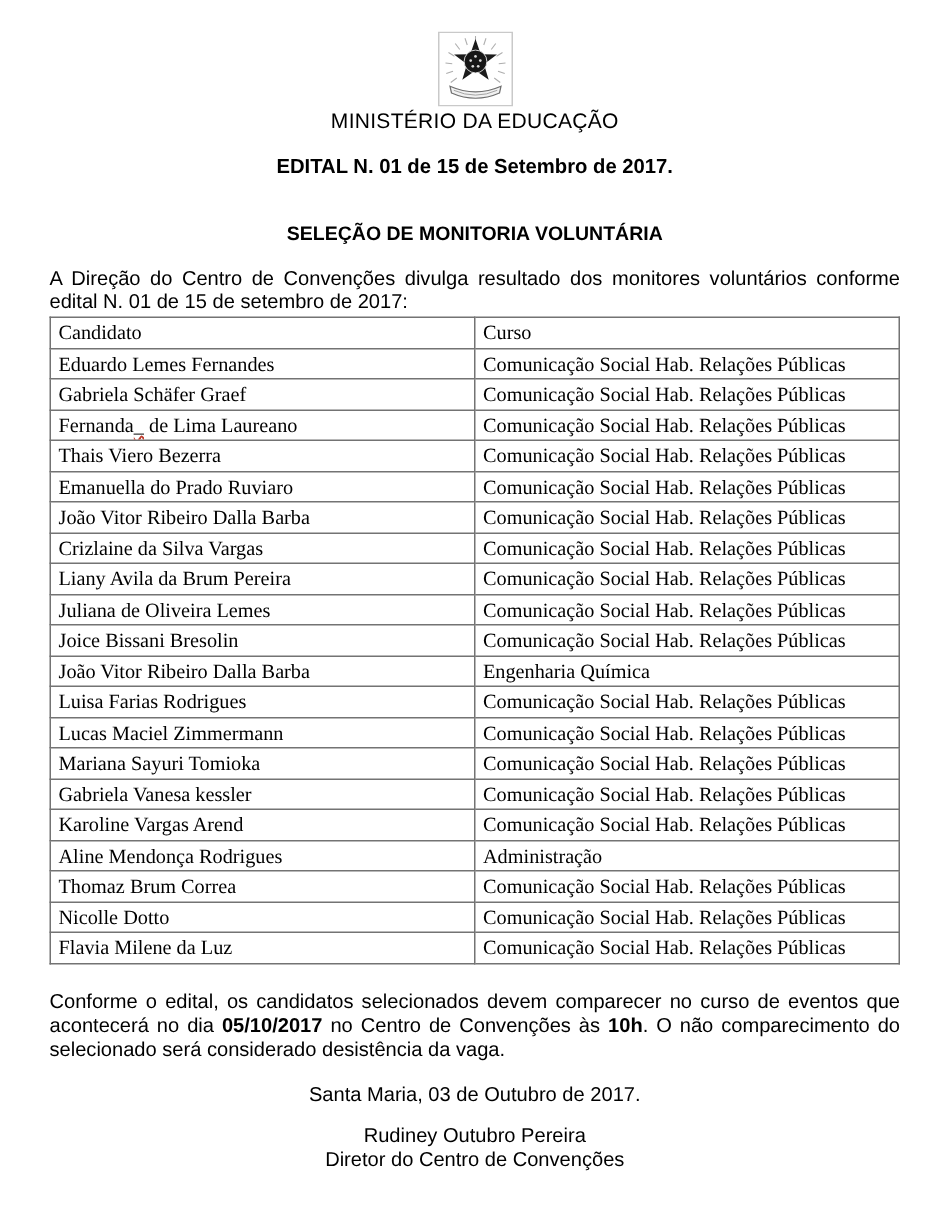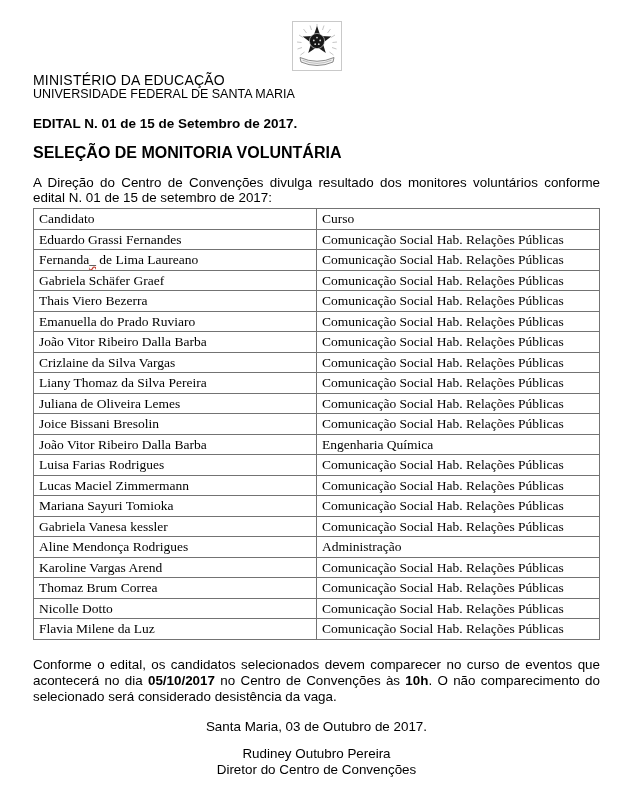--- a/index.html
+++ b/index.html
@@ -4,31 +4,31 @@
 <style>
   html, body { margin: 0; padding: 0; background: #ffffff; }
   body {
     width: 631px; height: 804px;
     color: #000;
     font-family: "Liberation Sans", sans-serif;
     overflow: hidden;
   }
   .page { box-sizing: border-box; padding: 21px 31px 0 33px; }
 
-  .center { }
+  .center { text-align: center; }
 
   .logo-wrap { width: 50px; height: 50px; margin: 0 auto 2px auto; }
   .logo-wrap svg { display: block; width: 50px; height: 50px; }
 
   .hdr1 { font-size: 14px;   line-height: 14.5px; letter-spacing: 0.2px; }
   .hdr2 { font-size: 12.5px; line-height: 13px; }
   .hdr3 { font-size: 11.5px; line-height: 12px; }
 
   .edital-title    { font-weight: bold; font-size: 13.5px; line-height: 14px; margin-top: 16px; }
-  .selection-title { font-weight: bold; font-size: 16px; line-height: 15px; margin-top: 14px; }
+  .selection-title { font-weight: bold; font-size: 13px; line-height: 15px; margin-top: 30px; }
 
   .para {
     font-size: 13.4px;
     line-height: 15.9px;
     text-align: justify;
   }
   .intro   { margin-top: 15px; }
   .closing { margin-top: 17px; line-height: 16.1px; }
 
   table.results {
@@ -92,66 +92,65 @@
           <circle cx="28.2" cy="19.4" r="0.9"></circle>
           <circle cx="26.8" cy="23.2" r="0.9"></circle>
           <circle cx="23.2" cy="23.2" r="0.9"></circle>
           <circle cx="21.8" cy="19.4" r="0.9"></circle>
         </g>
         <path d="M8,36.5 Q25,44 42,36.5 L41,41 Q25,48 9,41 Z" fill="#f1f1f1" stroke="#6e6e6e" stroke-width="0.8"></path>
         <path d="M10.5,39.2 Q25,45.6 39.5,39.2" fill="none" stroke="#9a9a9a" stroke-width="0.6"></path>
       </svg>
     </div>
     <div class="hdr1">MINISTÉRIO DA EDUCAÇÃO</div>
-    <div class="hdr2">UNIVERSIDADE FEDERAL DE SANTA MARIA</div>
   </div>
 
   <div class="edital-title center">EDITAL N. 01 de 15 de Setembro de 2017.</div>
   <div class="selection-title center">SELEÇÃO DE MONITORIA VOLUNTÁRIA</div>
 
   <p class="para intro" style="margin-bottom:0;">A Direção do Centro de Convenções divulga resultado dos monitores voluntários conforme edital N. 01 de 15 de setembro de 2017:</p>
 
   <table class="results">
     <thead>
       <tr>
         <th>Candidato</th>
         <th>Curso</th>
       </tr>
     </thead>
     <tbody>
         <tr>
-          <td>Eduardo Grassi Fernandes</td>
+          <td>Eduardo Lemes Fernandes</td>
+          <td>Comunicação Social Hab. Relações Públicas</td>
+        </tr>
+        <tr>
+          <td>Gabriela Schäfer Graef</td>
           <td>Comunicação Social Hab. Relações Públicas</td>
         </tr>
         <tr>
           <td>Fernanda<span class="squiggle">_</span> de Lima Laureano</td>
           <td>Comunicação Social Hab. Relações Públicas</td>
         </tr>
         <tr>
-          <td>Gabriela Schäfer Graef</td>
-          <td>Comunicação Social Hab. Relações Públicas</td>
-        </tr>
-        <tr>
           <td>Thais Viero Bezerra</td>
           <td>Comunicação Social Hab. Relações Públicas</td>
         </tr>
         <tr>
           <td>Emanuella do Prado Ruviaro</td>
           <td>Comunicação Social Hab. Relações Públicas</td>
         </tr>
         <tr>
           <td>João Vitor Ribeiro Dalla Barba</td>
           <td>Comunicação Social Hab. Relações Públicas</td>
         </tr>
         <tr>
           <td>Crizlaine da Silva Vargas</td>
           <td>Comunicação Social Hab. Relações Públicas</td>
         </tr>
         <tr>
-          <td>Liany Thomaz da Silva Pereira</td>
+          <td>Liany Avila da Brum Pereira</td>
           <td>Comunicação Social Hab. Relações Públicas</td>
         </tr>
         <tr>
           <td>Juliana de Oliveira Lemes</td>
           <td>Comunicação Social Hab. Relações Públicas</td>
         </tr>
         <tr>
           <td>Joice Bissani Bresolin</td>
           <td>Comunicação Social Hab. Relações Públicas</td>
         </tr>
@@ -169,26 +168,26 @@
         </tr>
         <tr>
           <td>Mariana Sayuri Tomioka</td>
           <td>Comunicação Social Hab. Relações Públicas</td>
         </tr>
         <tr>
           <td>Gabriela Vanesa kessler</td>
           <td>Comunicação Social Hab. Relações Públicas</td>
         </tr>
         <tr>
+          <td>Karoline Vargas Arend</td>
+          <td>Comunicação Social Hab. Relações Públicas</td>
+        </tr>
+        <tr>
           <td>Aline Mendonça Rodrigues</td>
           <td>Administração</td>
-        </tr>
-        <tr>
-          <td>Karoline Vargas Arend</td>
-          <td>Comunicação Social Hab. Relações Públicas</td>
         </tr>
         <tr>
           <td>Thomaz Brum Correa</td>
           <td>Comunicação Social Hab. Relações Públicas</td>
         </tr>
         <tr>
           <td>Nicolle Dotto</td>
           <td>Comunicação Social Hab. Relações Públicas</td>
         </tr>
         <tr>

